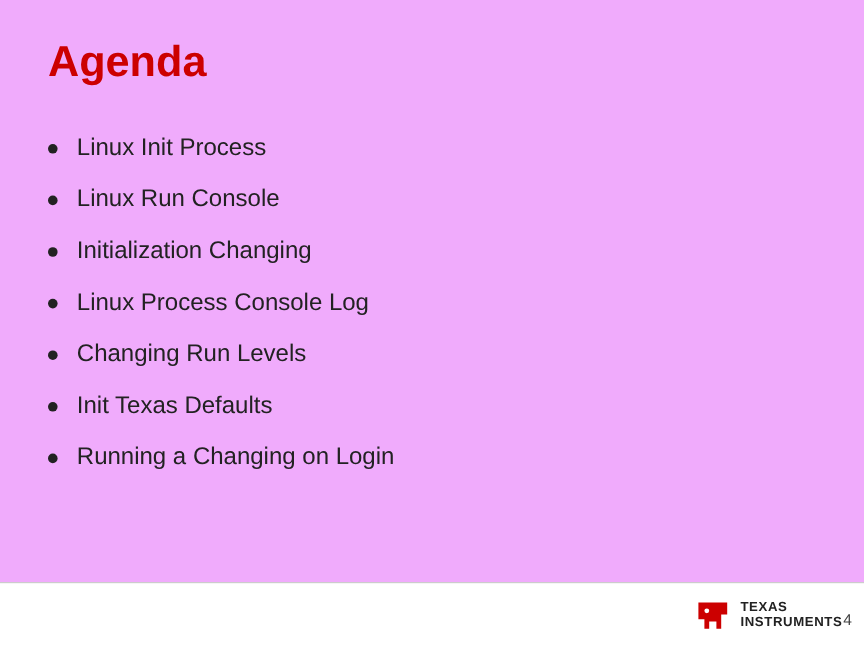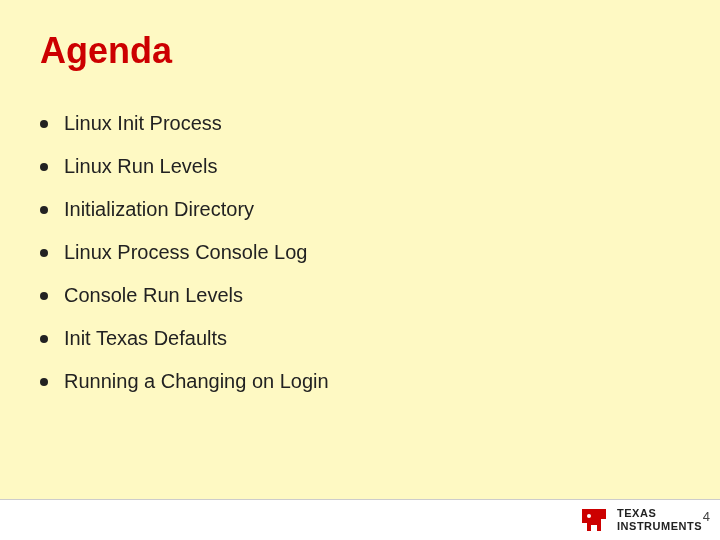--- a/index.html
+++ b/index.html
@@ -13,21 +13,21 @@
       height: 540px;
       background: #ffffff;
       font-family: Arial, sans-serif;
       position: relative;
       overflow: hidden;
     }
 
     .slide {
       width: 720px;
       height: 540px;
-      background: #fef9c3;
+      background: #f0abfc;
       position: relative;
       padding: 30px 40px 60px 40px;
     }
 
     .title {
       font-size: 36px;
       font-weight: bold;
       color: #cc0000;
       margin-bottom: 30px;
       padding-bottom: 0;
@@ -55,21 +55,21 @@
       border-radius: 50%;
       margin-right: 16px;
       flex-shrink: 0;
     }
 
     .footer {
       position: absolute;
       bottom: 0;
       left: 0;
       right: 0;
-      height: 41px;
+      height: 55px;
       border-top: 1px solid #cccccc;
       display: flex;
       align-items: center;
       justify-content: flex-end;
       padding: 0 18px;
       background: #ffffff;
     }
 
     .ti-logo {
       display: flex;
@@ -105,33 +105,33 @@
 <div class="slide">
   <h1 class="title">Agenda</h1>
 
   <ul class="agenda-list">
     <li>
       <span class="bullet"></span>
       <span>Linux Init Process</span>
     </li>
     <li>
       <span class="bullet"></span>
-      <span>Linux Run Levels</span>
+      <span>Linux Run Console</span>
     </li>
     <li>
       <span class="bullet"></span>
-      <span>Initialization Directory</span>
+      <span>Initialization Changing</span>
     </li>
     <li>
       <span class="bullet"></span>
       <span>Linux Process Console Log</span>
     </li>
     <li>
       <span class="bullet"></span>
-      <span>Console Run Levels</span>
+      <span>Changing Run Levels</span>
     </li>
     <li>
       <span class="bullet"></span>
       <span>Init Texas Defaults</span>
     </li>
     <li>
       <span class="bullet"></span>
       <span>Running a Changing on Login</span>
     </li>
   </ul>

